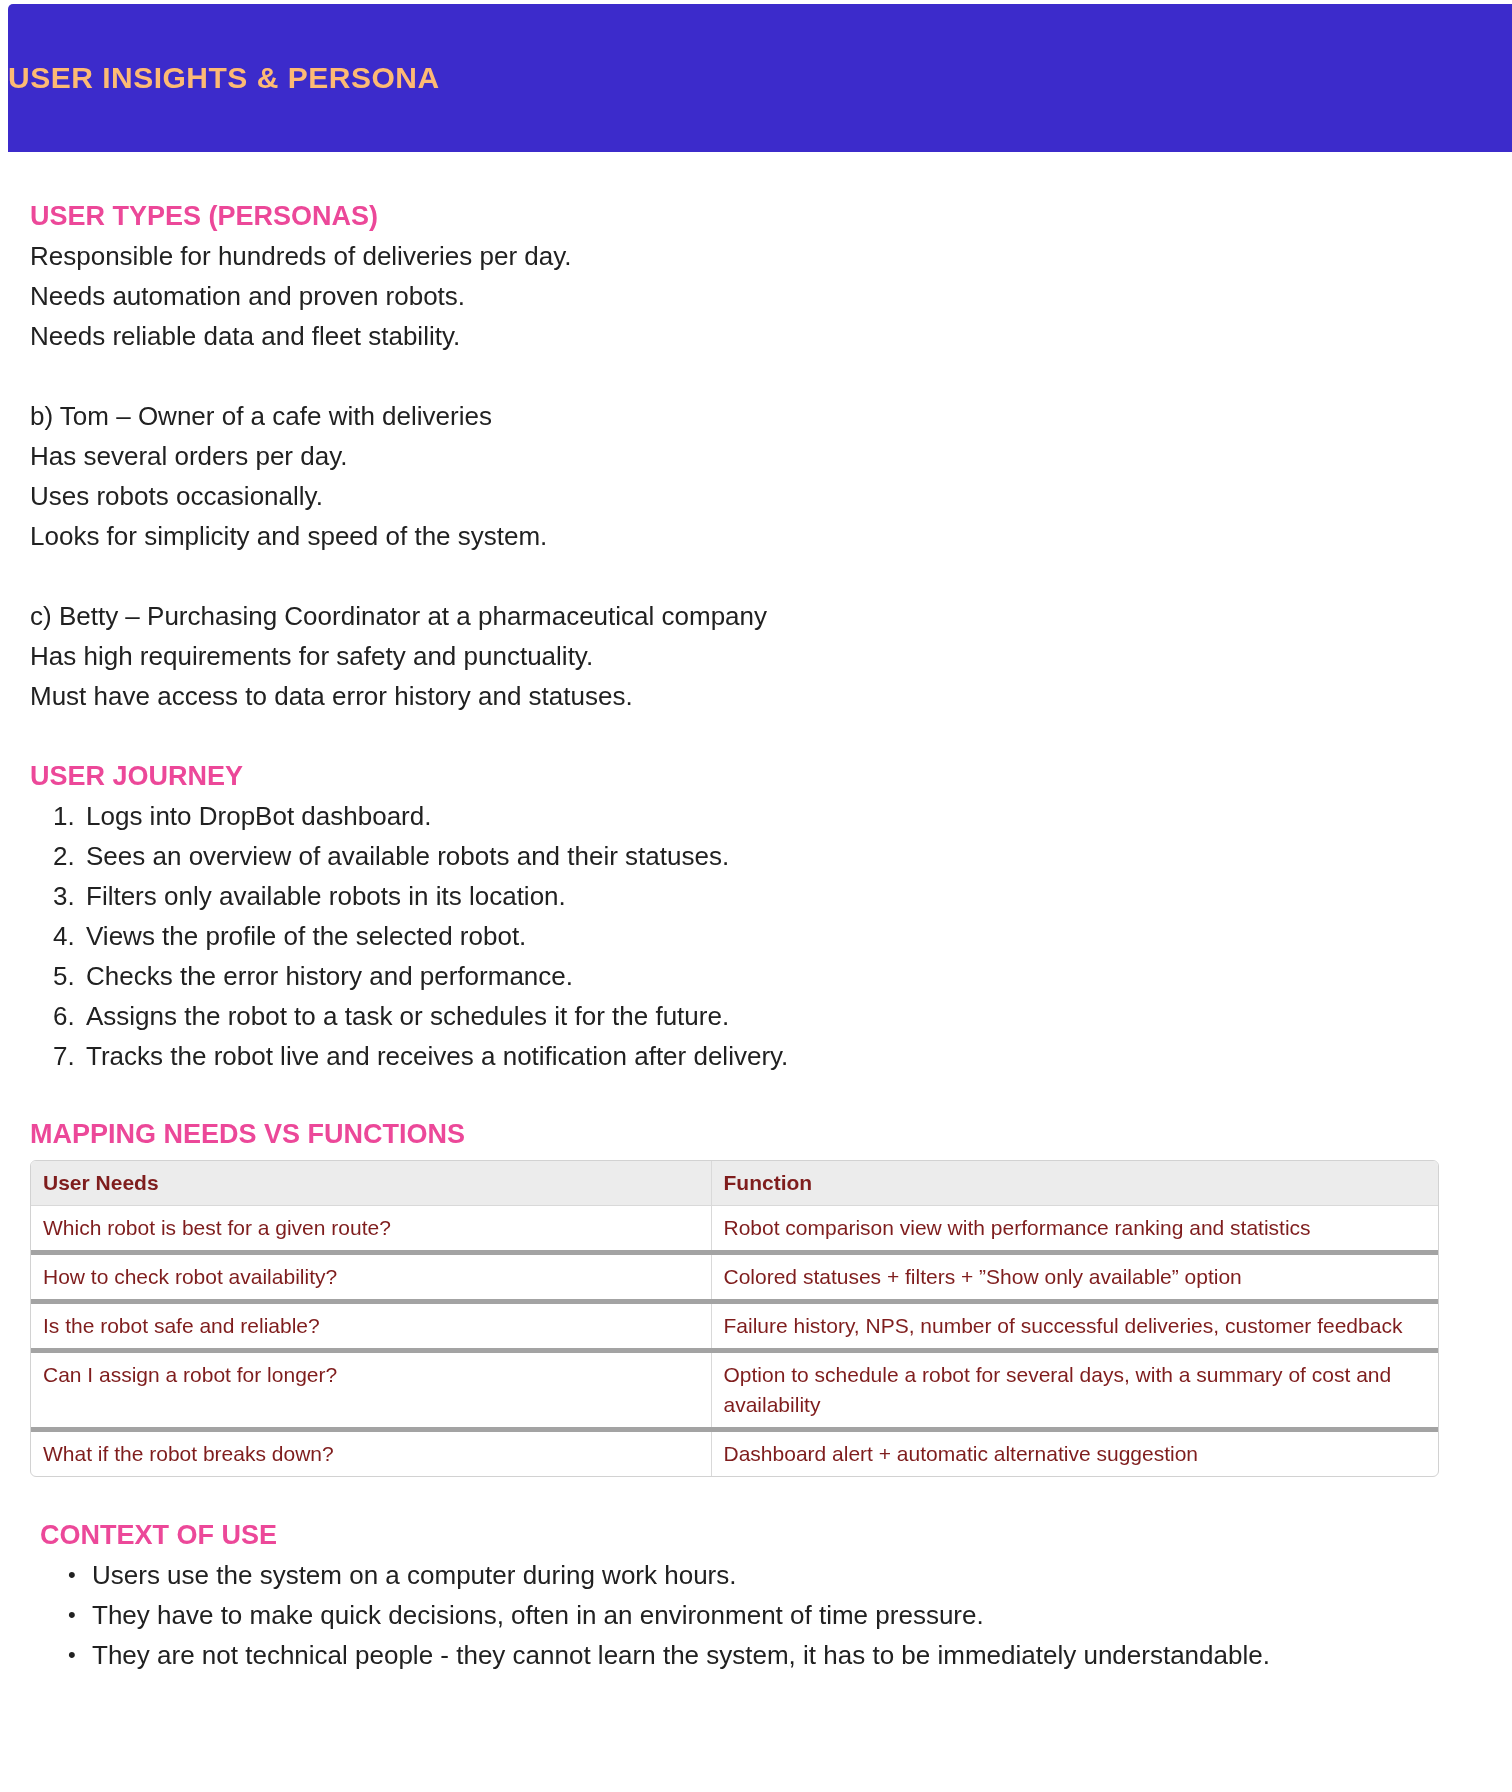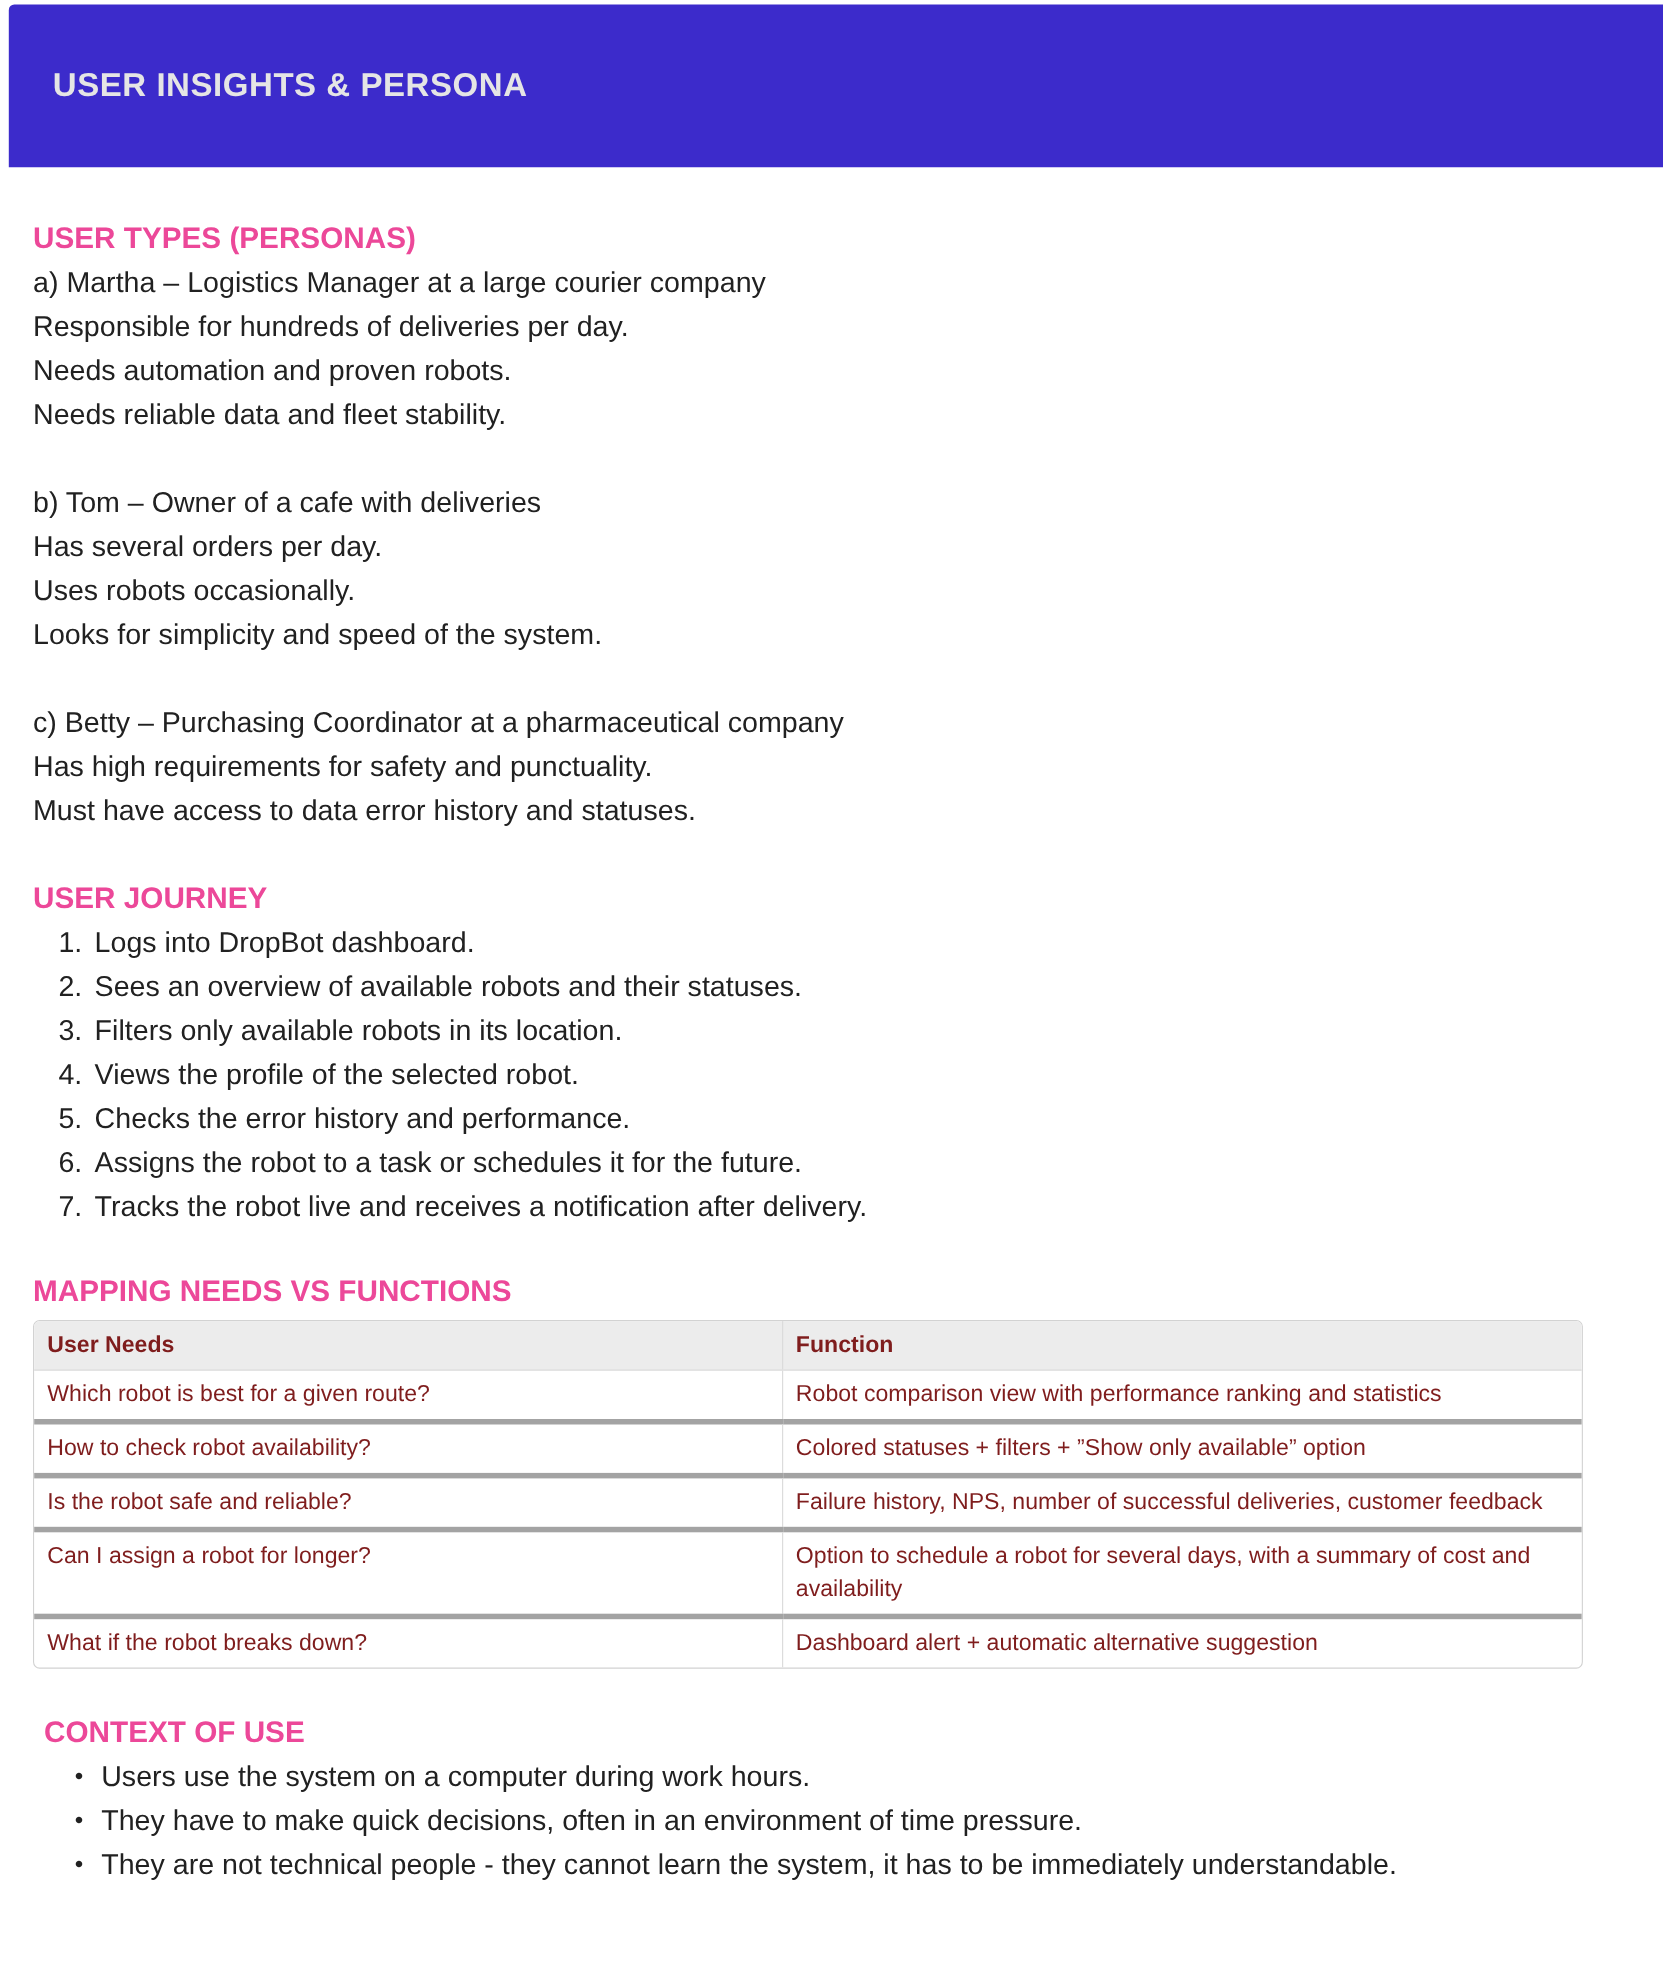--- a/index.html
+++ b/index.html
@@ -18,25 +18,24 @@
   }
   .banner {
     margin: 4px 0 0 8px;
     height: 148px;
     background: #3C2BCB;
     border-top-left-radius: 5px;
     display: flex;
     align-items: center;
   }
   .banner-title {
-    color: #e5e5e5;
+    color: #fdba74;
     font-weight: bold;
     font-size: 30px;
     letter-spacing: 0.5px;
-    padding-left: 40px;
   }
   .content {
     padding: 0 30px 0 30px;
     font-size: 26px;
     line-height: 40px;
   }
   .section-heading {
     margin: 0;
     font-size: 27px;
     line-height: 40px;
@@ -113,21 +112,20 @@
 
   <div class="banner">
     <div class="banner-title">USER INSIGHTS &amp; PERSONA</div>
   </div>
 
   <div class="content">
 
     <h2 class="section-heading first-heading">USER TYPES (PERSONAS)</h2>
 
     <div>
-      <p class="persona-line">a) Martha – Logistics Manager at a large courier company</p>
       <p class="persona-line">Responsible for hundreds of deliveries per day.</p>
       <p class="persona-line">Needs automation and proven robots.</p>
       <p class="persona-line">Needs reliable data and fleet stability.</p>
     </div>
     <div class="block-gap"></div>
 
     <div>
       <p class="persona-line">b) Tom – Owner of a cafe with deliveries</p>
       <p class="persona-line">Has several orders per day.</p>
       <p class="persona-line">Uses robots occasionally.</p>

